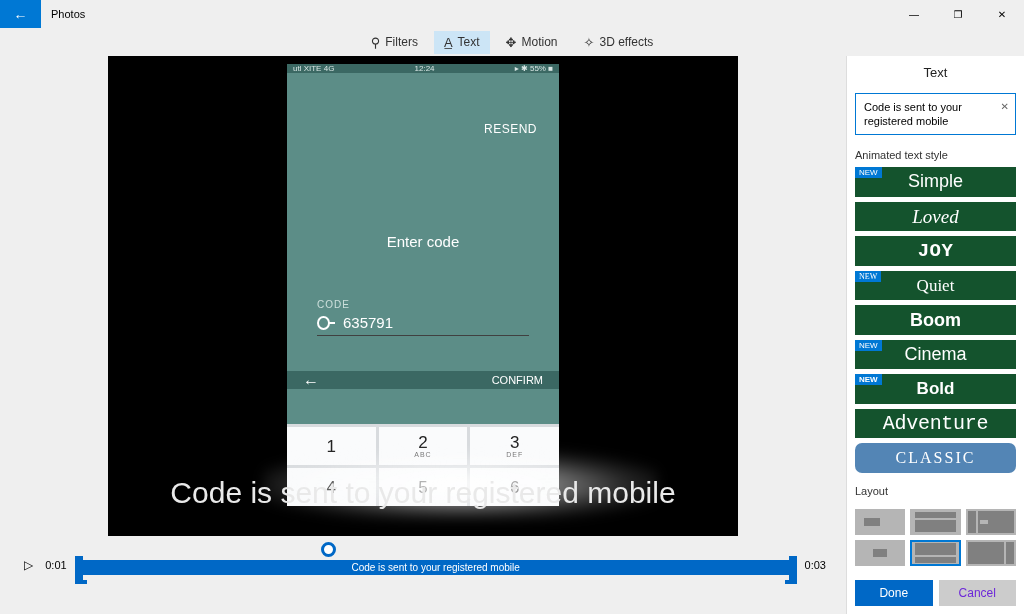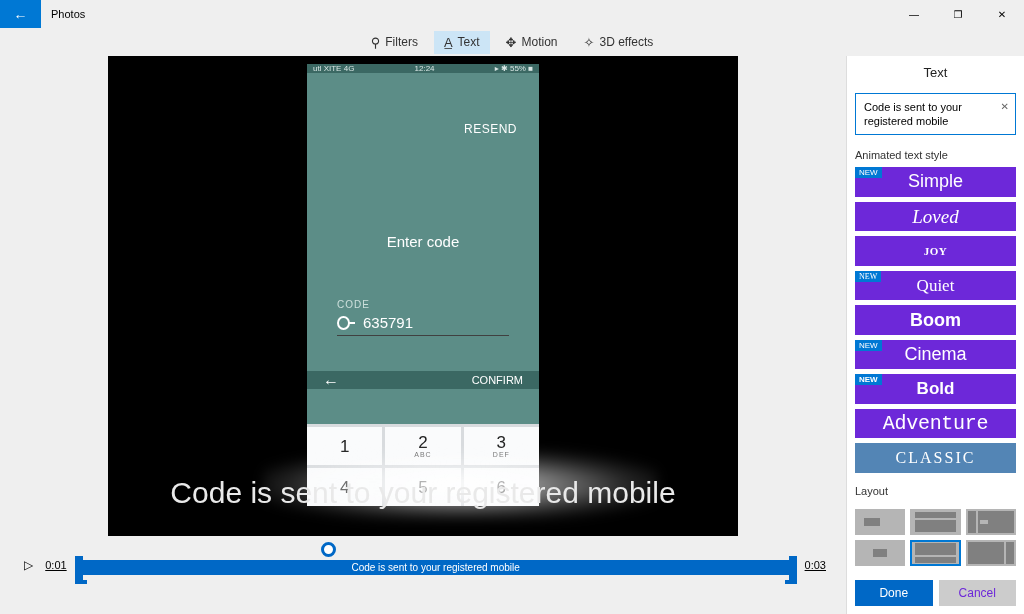--- a/index.html
+++ b/index.html
@@ -10,21 +10,21 @@
   .win-controls { margin-left: auto; display: flex; }
   .win-btn { width: 44px; height: 28px; display: flex; align-items: center; justify-content: center; color: #000; cursor:pointer; font-size:10px; }
   .toolbar { display: flex; justify-content: center; align-items: center; height: 28px; gap: 6px; background:#efefef; }
   .tool-item { display: flex; align-items: center; gap: 5px; padding: 4px 10px; font-size: 12px; color: #333; cursor:pointer; }
   .tool-item.active { background: #cce5f6; }
   .tool-icon { font-size: 13px; }
   .main { display: flex; height: calc(614px - 56px); }
   .preview-area { flex: 1; display: flex; flex-direction: column; background: #efefef; padding-top: 0; }
   .video-frame { width: 630px; height: 480px; background: #000; margin: 0 auto; position: relative; overflow: hidden; display:flex; flex-direction:column; }
   .phone-top { flex:0 0 8px; }
-  .phone-mock { width:232px; margin:0 auto; height:400px; background:#5c8d87; color:#fff; text-align:center; position:relative; display:flex; flex-direction:column;gap:35px; }
+  .phone-mock { width:272px; margin:0 auto; height:400px; background:#5c8d87; color:#fff; text-align:center; position:relative; display:flex; flex-direction:column;gap:35px; }
   .phone-statusbar { height:20px; background:#3b6863; display:flex; align-items:center; justify-content:space-between; padding:0 6px; font-size:8px; color:#d8e6e4; filter:blur(.6px); }
   .phone-resend { text-align:right; padding:14px 22px 0 0; font-size:12px; letter-spacing:.5px; }
   .phone-enter { margin-top:62px; font-size:15px; }
   .phone-please { margin-top:20px; font-size:10px; color:#d2e2df; }
   .phone-cblock { text-align:left; padding:0 30px; margin-top:14px; }
   .code-lbl { font-size:10px; color:#cde0dc; letter-spacing:1px; }
   .code-row { display:flex; align-items:center; gap:8px; border-bottom:1px solid #404040; padding-bottom:4px; margin-top:4px; }
   .key-icon { width:18px; height:14px; display:flex; align-items:center; justify-content:center; }
   .key-icon::before { content:""; width:10px; height:10px; border:2px solid #fff; border-radius:50%; display:inline-block; }
   .key-icon::after { content:""; width:8px; height:2px; background:#fff; display:inline-block; margin-left:-2px; }
@@ -33,44 +33,44 @@
   .phone-arrow { font-size:16px; }
   .phone-keypad { background:#d8dbde; display:grid; grid-template-columns:repeat(3,1fr); gap:3px; padding:3px 0 0 0; }
   .keypad-btn { background:#fafbfc; height:38px; display:flex; flex-direction:column; align-items:center; justify-content:center; line-height:1; }
   .key-num { font-size:17px; color:#222; }
   .key-sub { font-size:7px; color:#666; letter-spacing:1px; }
   .overlay-strip { position:absolute; bottom:0; left:0; right:0; height:86px; display:flex; align-items:center; justify-content:center; }
   .overlay-bg { position:absolute; left:155px; right:80px; top:0; bottom:16px; background:radial-gradient(ellipse at center, rgba(255,255,255,.88) 0%, rgba(255,255,255,.15) 60%, rgba(255,255,255,0) 80%); filter:blur(6px); }
   .overlay-text { position:relative; color:#e9e9e9; font-size:30px; font-family:"Segoe UI Light","Segoe UI",sans-serif; font-weight:300; }
   .timeline-row { display:flex; align-items:center; padding:14px 20px 0 24px; gap:12px; }
   .tl-play { font-size:12px; color:#000; }
-  .tl-time { font-size:11px; color:#000;text-decoration:underline; }
+  .tl-time { font-size:11px; color:#000; }
   .tl-track { flex:1; height:30px; position:relative; }
   .tl-bar { position:absolute; left:0; right:0; top:10px; height:15px; background:#0068c6; display:flex; align-items:center; justify-content:center; color:#fff; font-size:10px; }
   .tl-bracket { position:absolute; top:6px; width:8px; height:24px; background:#0068c6; }
   .tl-bracket::after { content:""; position:absolute; bottom:-4px; width:12px; height:4px; background:#0068c6; }
   .tl-bracket.left { left:-4px; } .tl-bracket.left::after { left:0; }
   .tl-bracket.right { right:-4px; } .tl-bracket.right::after { right:0; }
   .tl-handle { position:absolute; top:-8px; left:34%; width:15px; height:15px; border:3px solid #0068c6; background:#fff; border-radius:50%; }
   .sidebar { width:178px; background:#fff; border-left:1px solid #ddd; display:flex; flex-direction:column; }
   .side-title { text-align:center; font-size:13px; padding:9px 0; color:#222; }
   .text-input-wrap {margin:4px 8px 12px 8px; border:1px solid #0078d4; padding:6px 24px 6px 8px; position:relative; font-size:11px; min-height:36px; line-height:1.3; background:#fff;}
   .text-clear { position:absolute; right:6px; top:6px; font-size:10px; color:#666; cursor:pointer; }
   .section-lbl { font-size:11px; color:#333; margin:2px 0 6px 8px; }
   .styles-col { display:flex; flex-direction:column; gap:5px; padding:0 8px; overflow:hidden; }
-  .style-item { background:#6d28d9; color:#fff; height:30px; display:flex; align-items:center; justify-content:center; position:relative; cursor:pointer; font-size:17px; }
+  .style-item { background:#14532d; color:#fff; height:30px; display:flex; align-items:center; justify-content:center; position:relative; cursor:pointer; font-size:17px; }
   .style-item.simple { font-family:"Segoe UI Light",sans-serif; font-weight:300; font-size:18px;}
   .style-item.loved { font-family:"Brush Script MT",cursive; font-size:19px; font-style:italic;}
-  .style-item.joy { font-family:Liberation Serif, serif; font-weight:bold; font-size:11px; letter-spacing:.5px;}
+  .style-item.joy { font-family:Liberation Mono, monospace; font-weight:bold; font-size:19px; letter-spacing:.5px;}
   .style-item.quiet { font-family:Georgia,serif; font-size:17px; }
   .style-item.boom { font-weight:900; font-size:18px; font-family:Arial Black,sans-serif;}
   .style-item.cinema { font-family:"Segoe UI Light",sans-serif; font-weight:300; font-size:18px;}
   .style-item.bold { font-weight:900; font-family:Arial Black,sans-serif; font-size:17px;}
   .style-item.adventure { font-family:Liberation Mono, monospace; font-size:20px; letter-spacing:-.3px;}
-  .style-item.classic { font-family:Georgia,serif; letter-spacing:2px; font-size:16px; background:#5385b5;}
+  .style-item.classic { font-family:Georgia,serif; letter-spacing:2px; font-size:16px; background:#5385b5;border-radius:7px;}
   .new-badge { position:absolute; left:0; top:0; background:#0078d4; color:#fff; font-size:8px; padding:1px 4px; }
   .layout-grid { display:grid; grid-template-columns:repeat(3,1fr); gap:5px; padding:0 8px; margin-top:6px; }
   .layout-item { background:#b5b5b5; height:26px; cursor:pointer; position:relative; overflow:hidden; display:flex; align-items:center; justify-content:center; gap:2px; }
   .layout-item.selected { outline:2px solid #0078d4; outline-offset:-2px; }
   .ly-a .blk { width:16px; height:8px; background:#808080; margin-left:-16px; }
   .ly-b { flex-direction:column; gap:2px; padding:3px 5px; }
   .ly-b .r1 { height:6px; width:100%; background:#808080; }
   .ly-b .r2 { height:12px; width:100%; background:#808080; }
   .ly-c { padding:2px; gap:2px; }
   .ly-c .c1 { width:8px; height:100%; background:#808080; }

